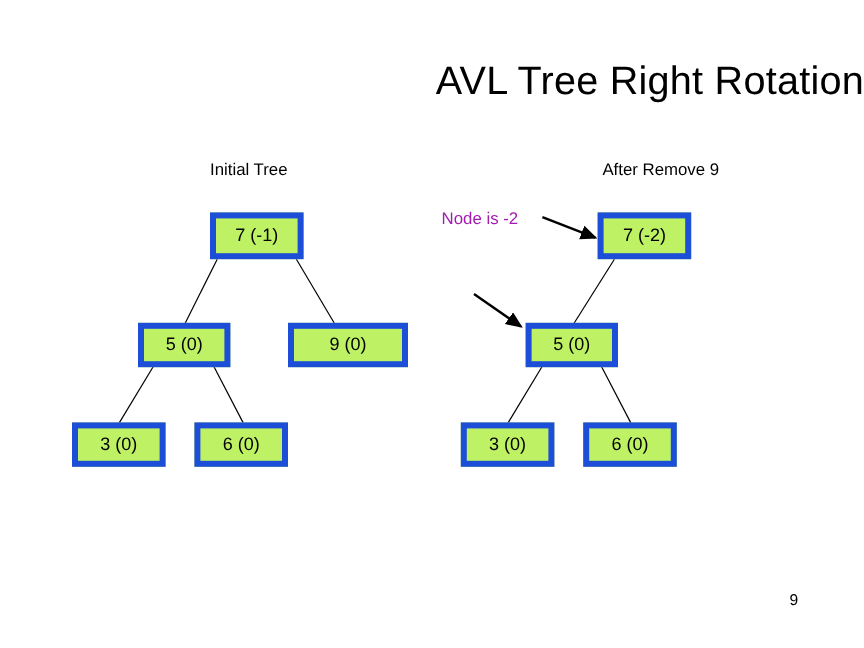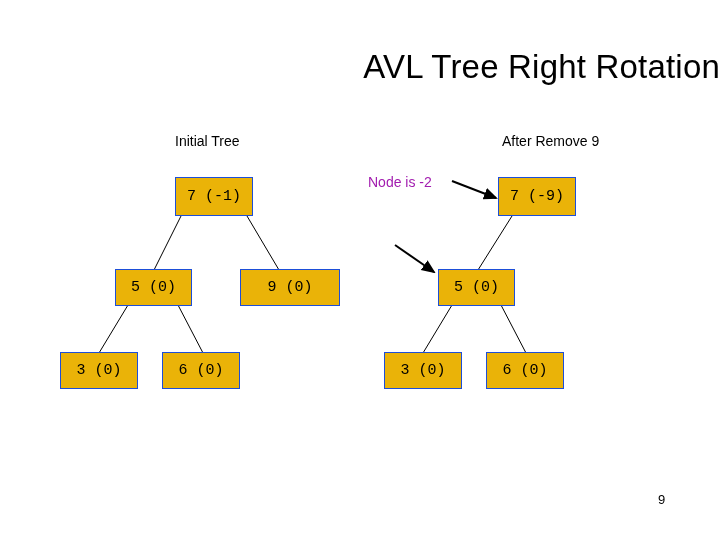--- a/index.html
+++ b/index.html
@@ -48,31 +48,30 @@
   #diagram {
     position: absolute;
     left: 0;
     top: 0;
     width: 720px;
     height: 540px;
   }
 
   .node {
     position: absolute;
-    background: #eab308;
-    border: 1px solid #1d4ed8;
+    background: #bef264;
+    border: 5px solid #1d4ed8;
     box-sizing: border-box;
     display: flex;
     align-items: center;
     justify-content: center;
     font-size: 15px;
     font-weight: 400;
     color: #000000;
     white-space: nowrap;
-    font-family: Liberation Mono, monospace;
   }
 
   .annot {
     position: absolute;
     font-size: 14px;
     font-weight: 400;
     color: #a21caf;
     white-space: nowrap;
   }
   #annot-node-is   { left: 368px; top: 174px; }
@@ -135,21 +134,21 @@
   <div class="node" style="left:175px; top:177px; width:78px; height:39px;">7 (-1)</div>
 
   <div class="node" style="left:115px; top:269px; width:77px; height:37px;">5 (0)</div>
 
   <div class="node" style="left:240px; top:269px; width:100px; height:37px;">9 (0)</div>
 
   <div class="node" style="left:60px; top:352px; width:78px; height:37px;">3 (0)</div>
 
   <div class="node" style="left:162px; top:352px; width:78px; height:37px;">6 (0)</div>
 
-  <div class="node" style="left:498px; top:177px; width:78px; height:39px;">7 (-9)</div>
+  <div class="node" style="left:498px; top:177px; width:78px; height:39px;">7 (-2)</div>
 
   <div class="node" style="left:438px; top:269px; width:77px; height:37px;">5 (0)</div>
 
   <div class="node" style="left:384px; top:352px; width:78px; height:37px;">3 (0)</div>
 
   <div class="node" style="left:486px; top:352px; width:78px; height:37px;">6 (0)</div>
 
   <div class="annot" id="annot-node-is">Node is -2</div>
 
 

